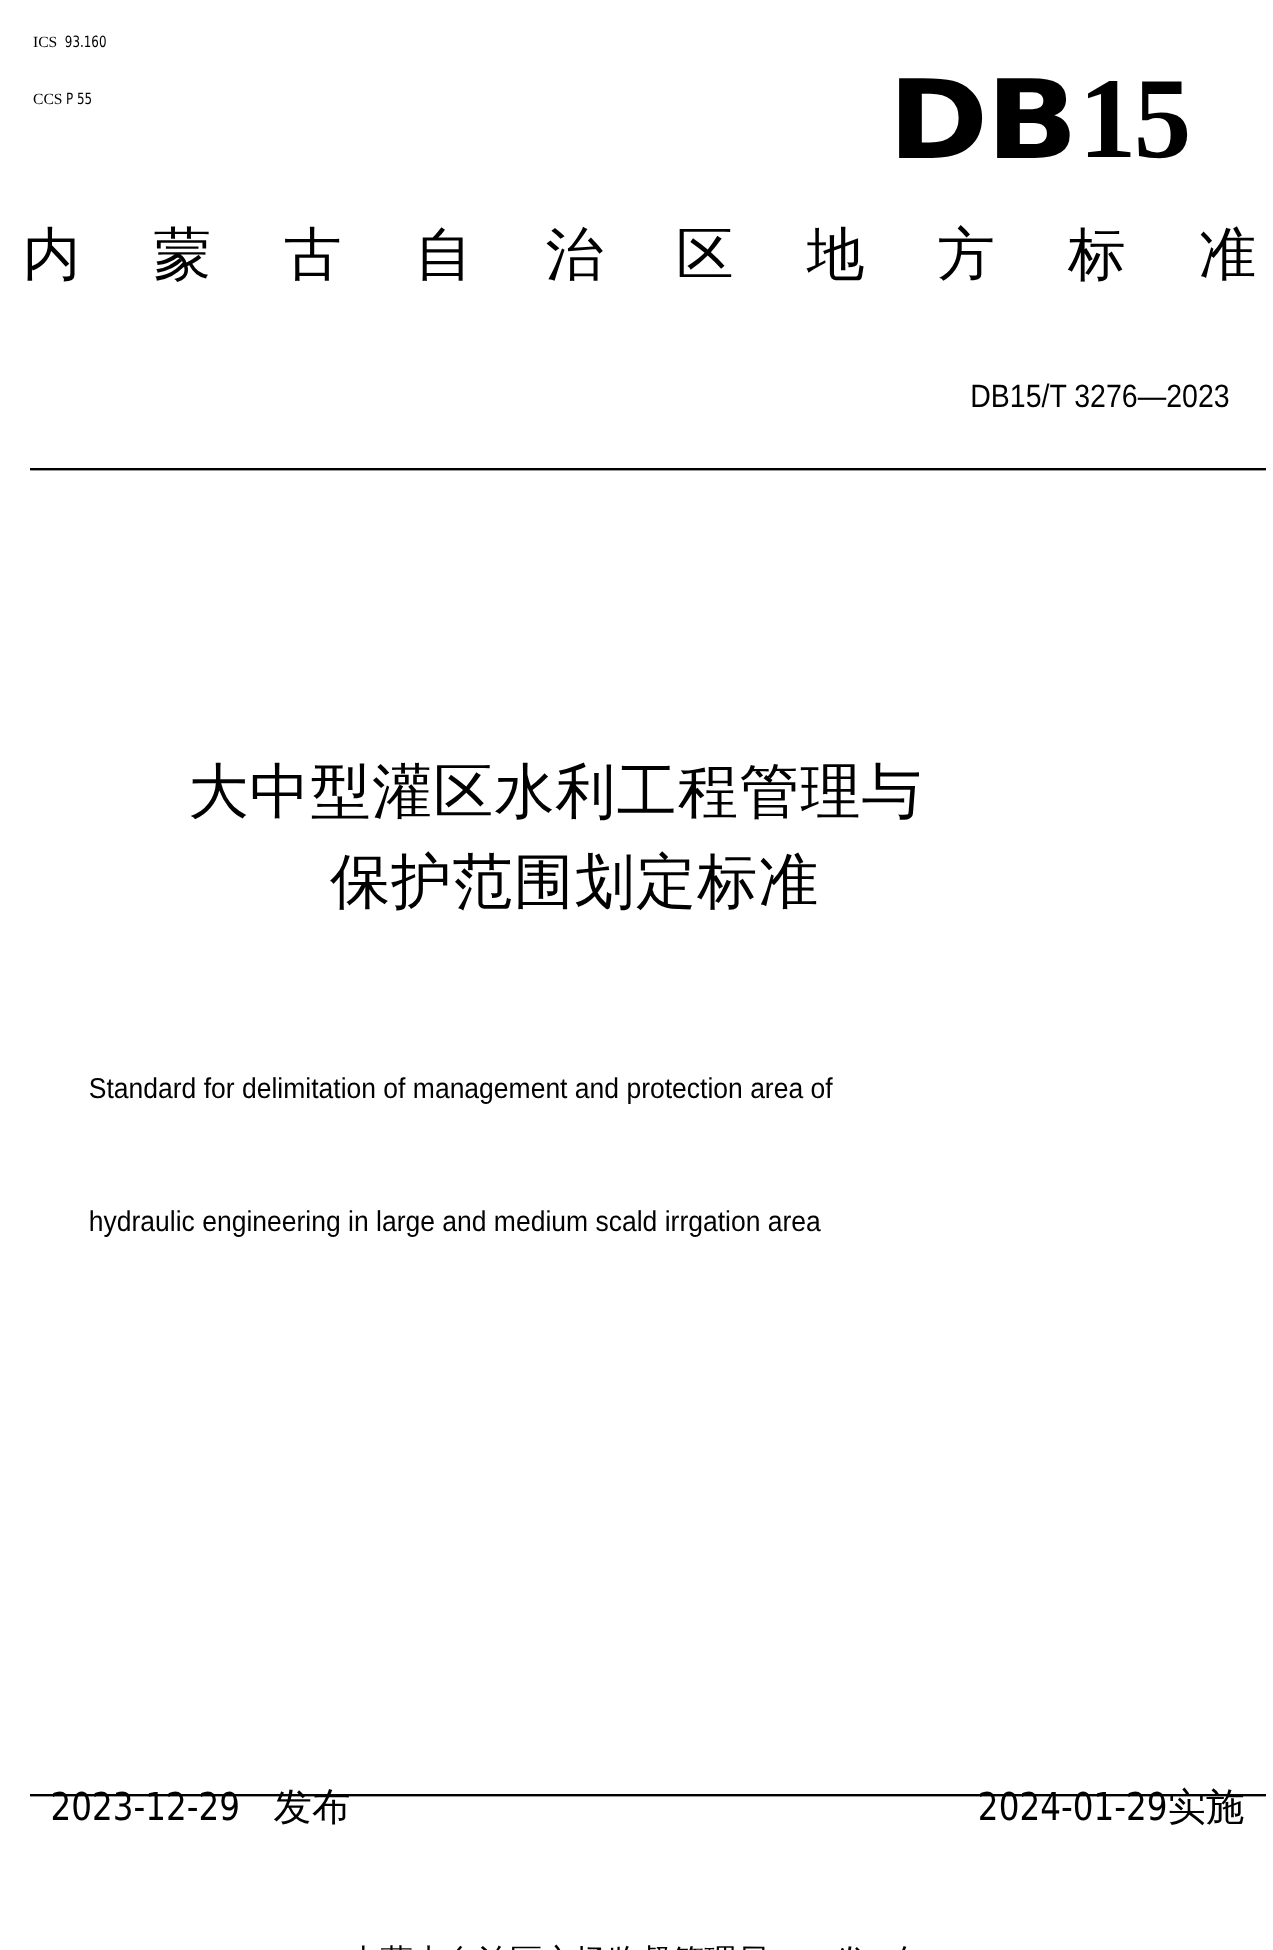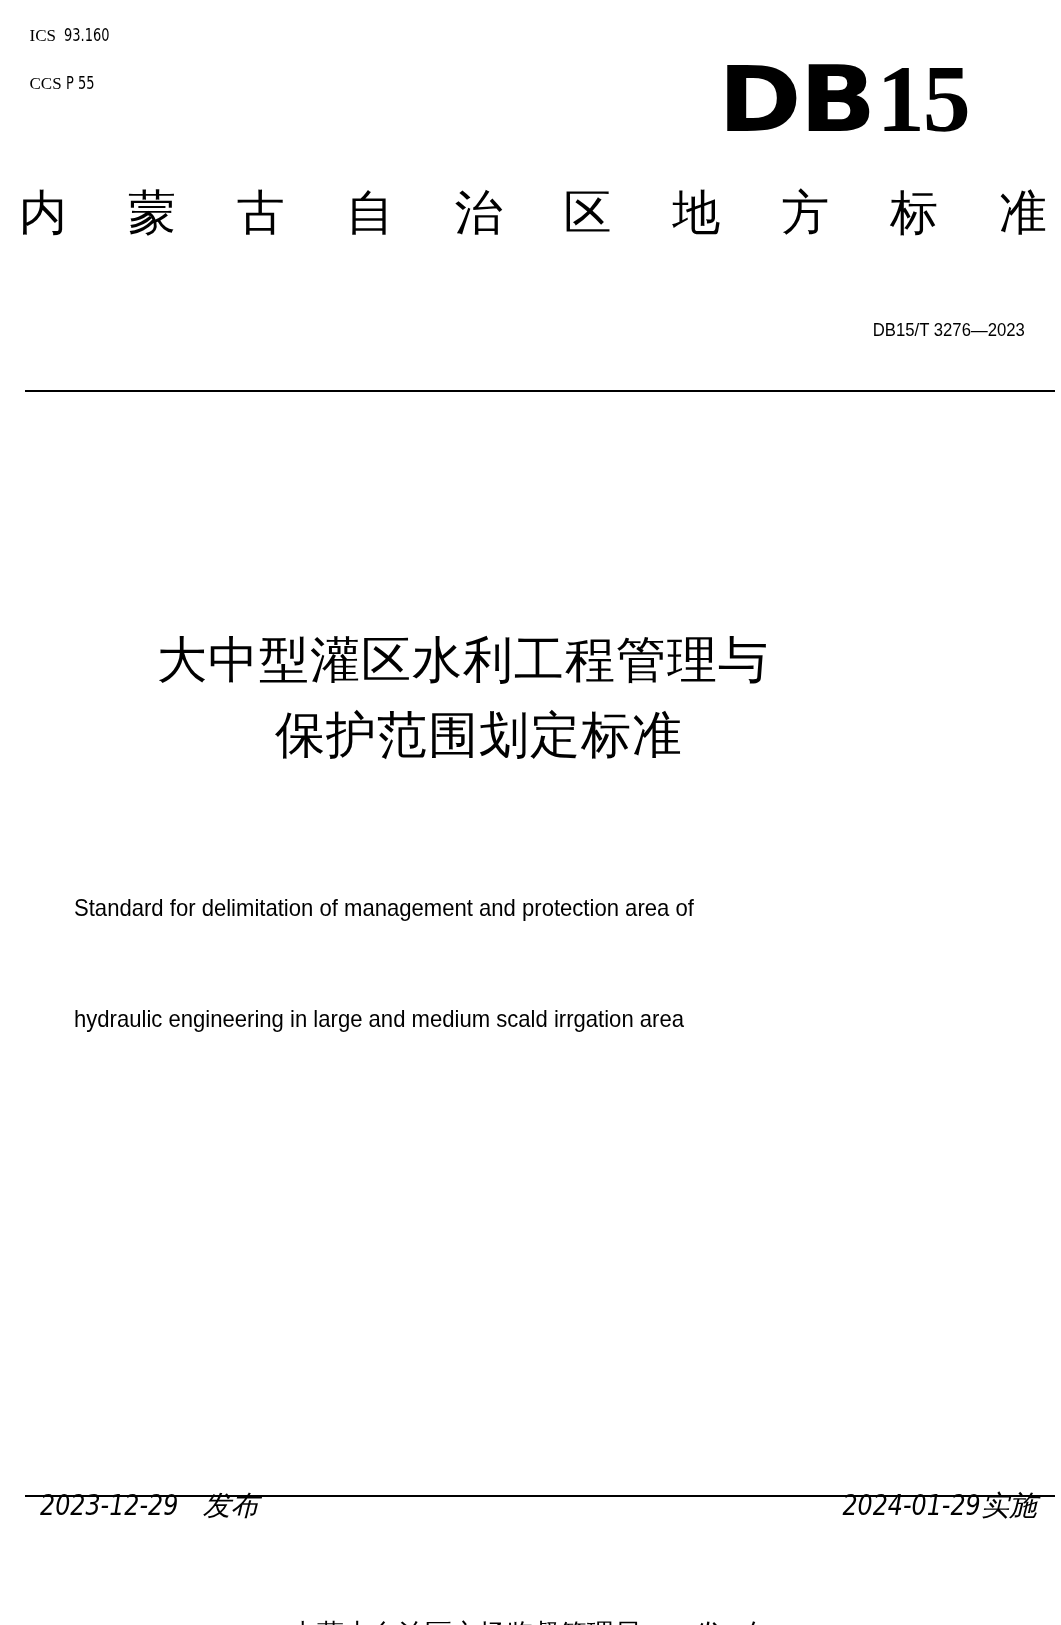--- a/index.html
+++ b/index.html
@@ -1,42 +1,42 @@
 <!DOCTYPE html>
 <html><head>
 <meta charset="utf-8">
 <style>
   html, body { margin: 0; padding: 0; background: #ffffff; }
   body { width: 1061px; height: 1625px; position: relative; overflow: hidden; color: #000; }
   .abs { position: absolute; }
   .sans { font-family: "Liberation Sans", "DejaVu Sans", sans-serif; }
   .mono { font-family: Liberation Sans, sans-serif; }
 
-  .cls-row { left: 21px; font-size: 17px; line-height: 22px; white-space: pre; }
+  .cls-row { left: 21px; font-size: 13px; line-height: 22px; white-space: pre; }
   .cls-row .lbl { font-family: "Liberation Serif", serif; }
   .cls-row .val { font-family: "DejaVu Sans Condensed", "DejaVu Sans", sans-serif; transform: scaleX(0.85); display: inline-block; transform-origin: left; }
 
-  .logo { left: 718px; top: 58px; font-size: 96px; line-height: 80px; height: 82px; letter-spacing: -2px; white-space: nowrap; }
+  .logo { left: 740px; top: 58px; font-size: 96px; line-height: 80px; height: 82px; letter-spacing: -2px; white-space: nowrap; }
   .logo .db { font-family: "DejaVu Sans", sans-serif; font-weight: bold; display: inline-block; transform: scaleX(1.05) scaleY(0.95); transform-origin: left bottom; }
   .logo .num { font-family: "Liberation Serif", serif; font-weight: bold; display: inline-block; margin-left: 10px; }
 
   .local-std { left: 18px; top: 185px; width: 1030px; display: flex; justify-content: space-between; font-size: 48px; line-height: 56px; }
   .local-std span { display: inline-block; width: 50px; text-align: center; }
 
-  .std-no { right: 36px; top: 285px; font-size: 19px; line-height: 30px; white-space: pre; letter-spacing: 0px; }
+  .std-no { right: 36px; top: 285px; font-size: 27px; line-height: 30px; white-space: pre; letter-spacing: 0px; }
   .std-no span { display: inline-block; transform: scaleX(0.88); transform-origin: right; }
 
   .rule { left: 25px; width: 1030px; height: 2px; background: #000; }
 
   .title-cn { left: 0; width: 926px; text-align: center; font-size: 50px; line-height: 60px; letter-spacing: 1px; }
 
   .title-en { left: 74px; width: 920px; font-size: 24px; line-height: 37px; white-space: pre; }
   .title-en span { display: block; transform: scaleX(0.92); transform-origin: left; }
 
-  .date { top: 1452px; font-size: 28px; line-height: 36px; white-space: pre; font-style: italic; }
+  .date { top: 1452px; font-size: 32px; line-height: 36px; white-space: pre; }
   .date .d { display: inline-block; transform: scaleX(0.85); transform-origin: left; font-family: "DejaVu Sans", sans-serif; }
   .date .t { font-family: "DejaVu Sans", sans-serif; }
   .date-left { left: 26px; }
   .date-right { right: 24px; }
 
   .issuer { left: 0; width: 1061px; top: 1580px; text-align: center; font-size: 27px; line-height: 36px; white-space: pre; }
   .issuer .gap { display: inline-block; width: 55px; }
   .issuer .act { letter-spacing: 18px; }
 </style>
 </head>

